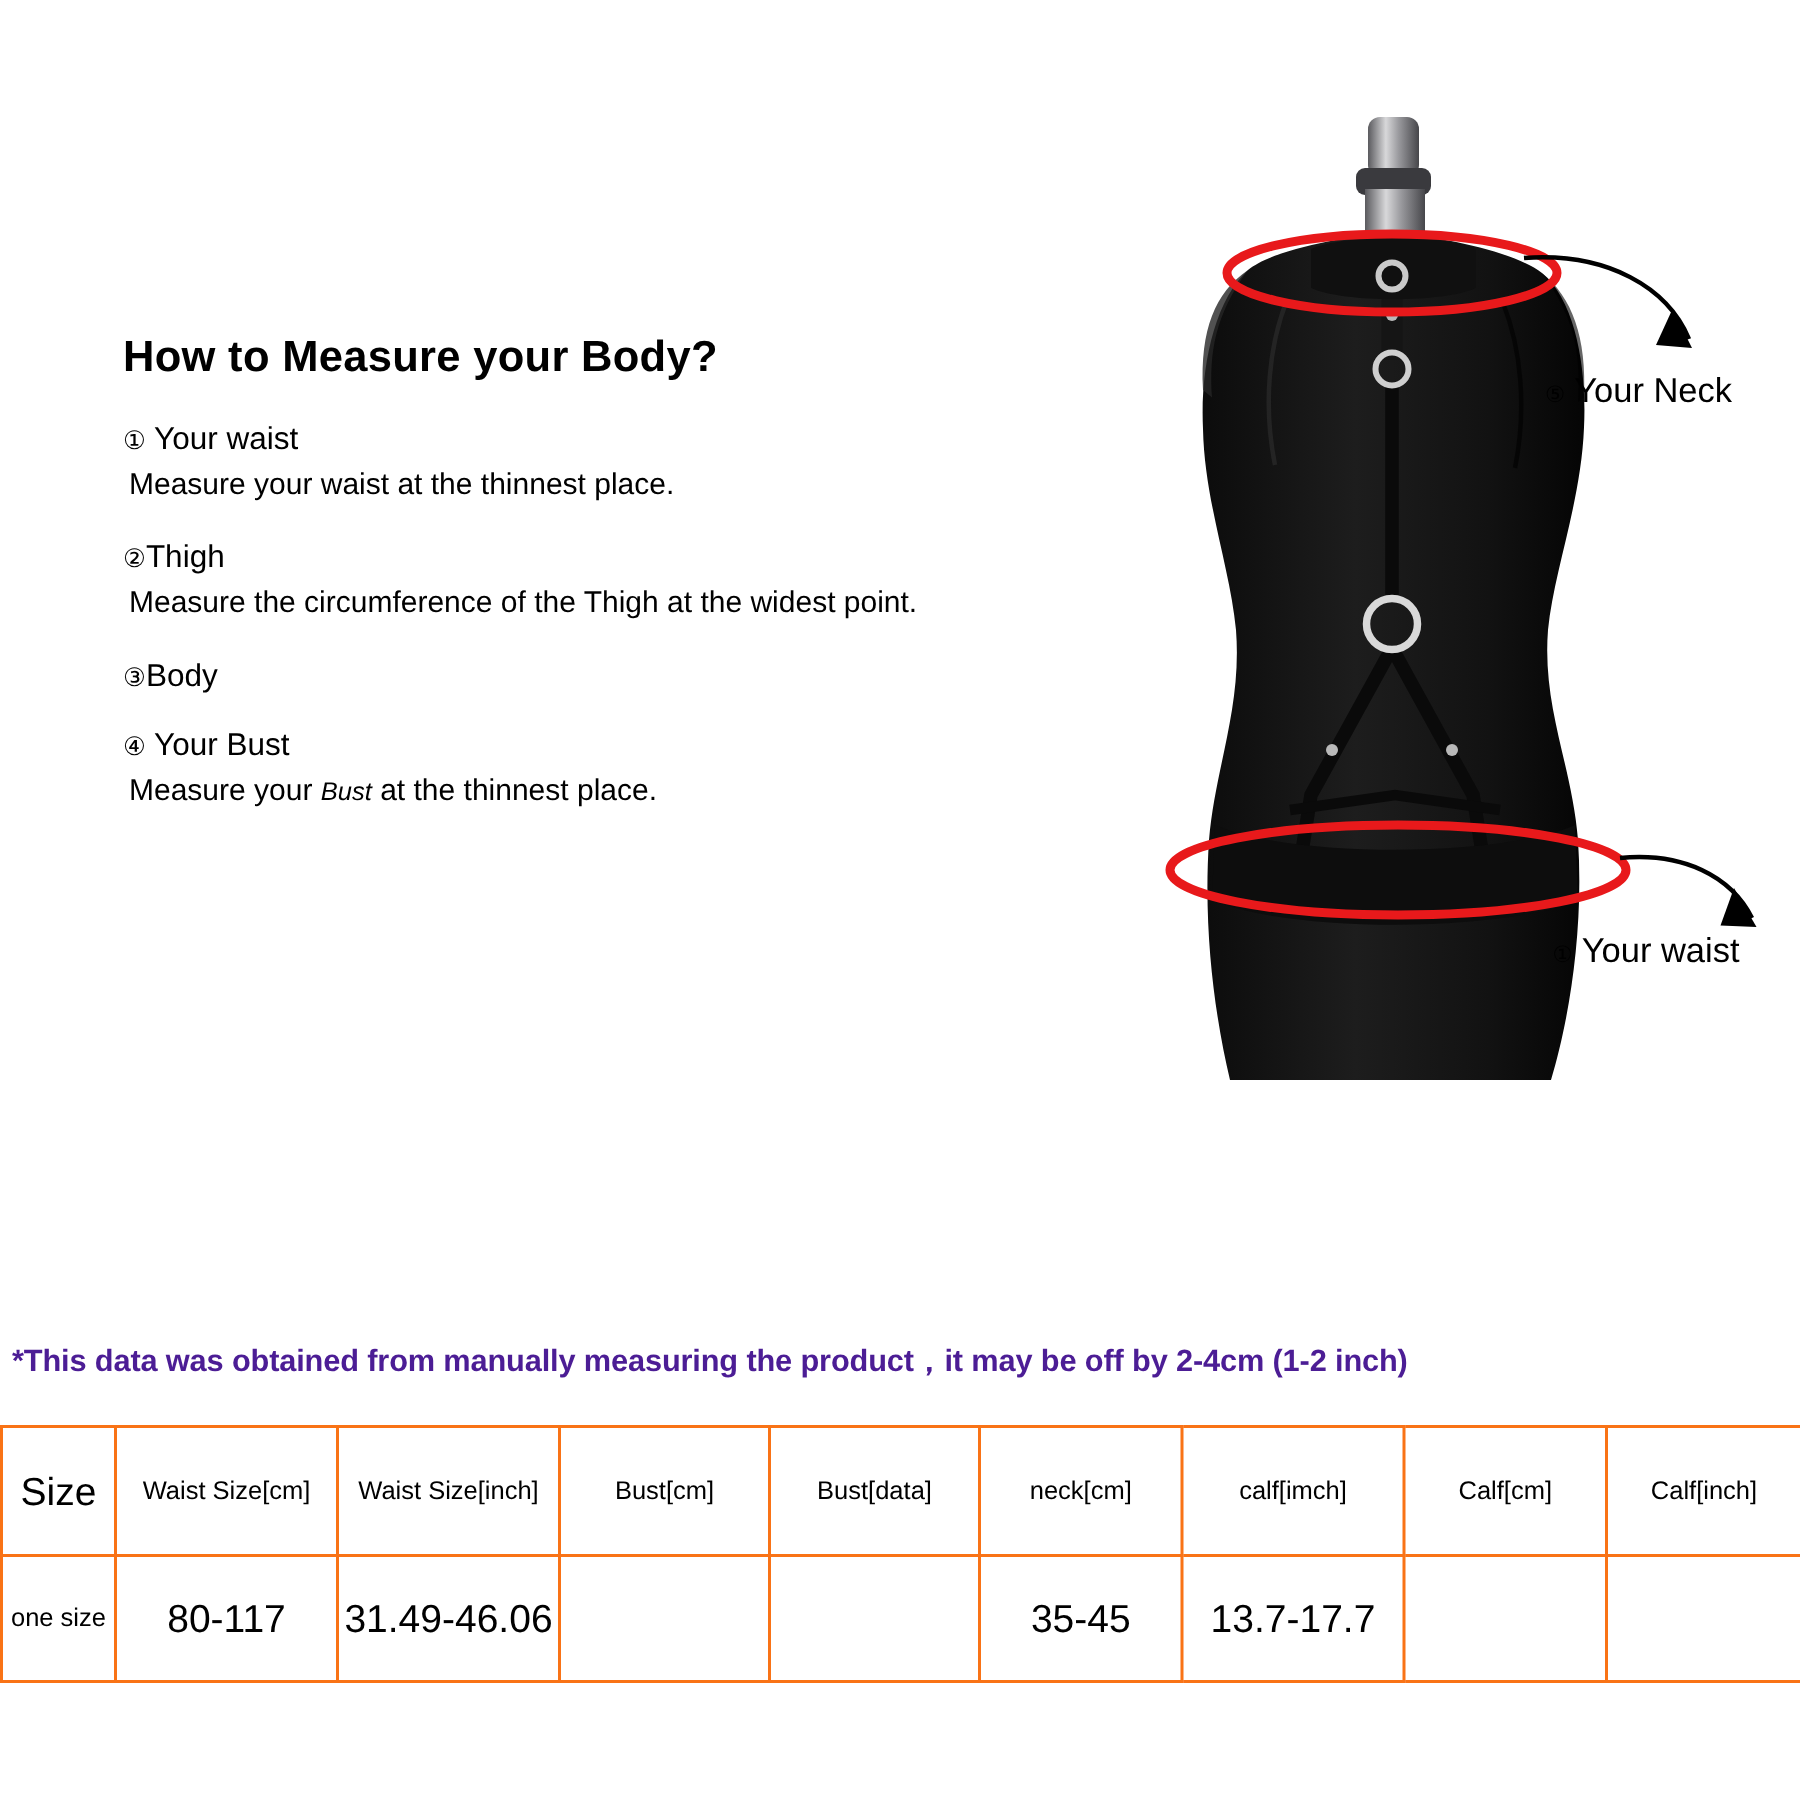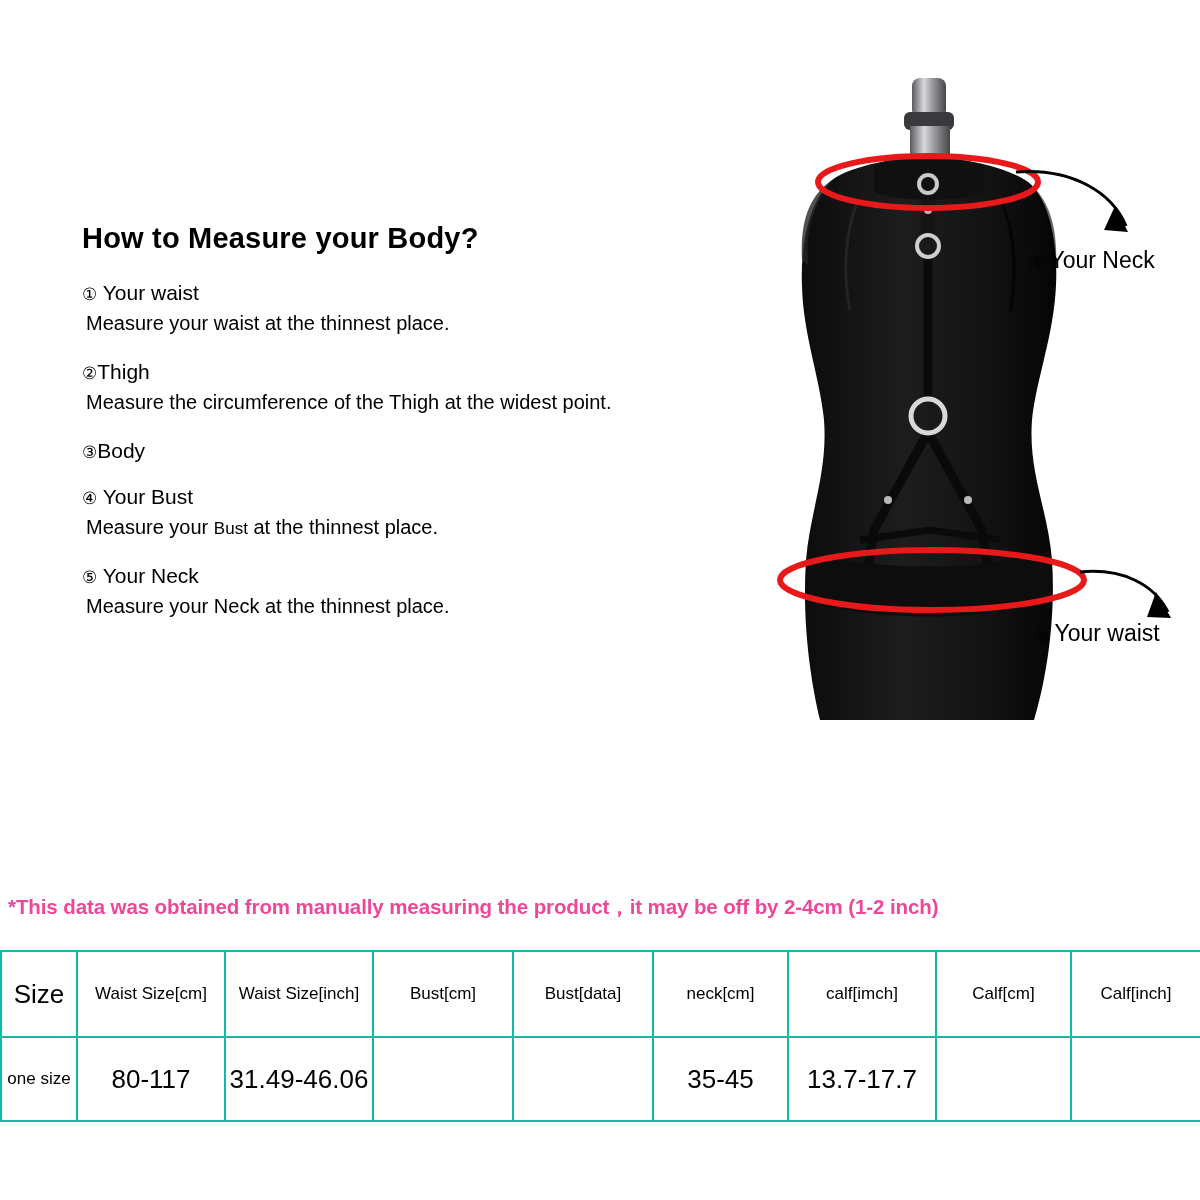--- a/index.html
+++ b/index.html
@@ -53,55 +53,56 @@
   }
 
   .item-body {
     font-size: 20px;
     line-height: 1.45;
     margin: 0;
     padding-left: 4px;
   }
   .item-body .small {
     font-size: 17px;
+    font-style: italic;
   }
 
   
   .photo {
     position: absolute;
     left: 660px;
     top: 60px;
     width: 540px;
     height: 720px;
   }
   .photo svg { display: block; }
 
   
   .disclaimer {
     position: absolute;
     left: 8px;
     top: 893px;
     font-size: 20.5px;
-    color: #ec4899;
+    color: #4c1d95;
     font-weight: bold;
     letter-spacing: -0.1px;
     white-space: nowrap;
   }
 
   
   .size-table {
     position: absolute;
     left: 0;
     top: 950px;
     width: 1200px;
     border-collapse: collapse;
     table-layout: fixed;
   }
   .size-table td, .size-table th {
-    border: 2px solid #14b8a6;
+    border: 2px solid #f97316;
     text-align: center;
     vertical-align: middle;
     padding: 0;
   }
   .size-table thead td {
     height: 84px;
     font-size: 17px;
     font-weight: normal;
   }
   .size-table tbody td {
@@ -146,27 +147,20 @@
     </div>
 
     <div class="item">
       <p class="item-title">
         <span class="num">④</span>
         <span>Your Bust</span>
       </p>
       <p class="item-body"><span>Measure your </span><span class="small">Bust</span><span> at the thinnest place.</span></p>
     </div>
 
-    <div class="item">
-      <p class="item-title">
-        <span class="num">⑤</span>
-        <span>Your Neck</span>
-      </p>
-      <p class="item-body">Measure your Neck at the thinnest place.</p>
-    </div>
   </div>
 
   <div class="photo">
     <svg width="540" height="720" viewBox="0 0 540 720" xmlns="http://www.w3.org/2000/svg">
       <defs>
         <linearGradient id="metal" x1="0" y1="0" x2="1" y2="0">
           <stop offset="0%" stop-color="#5a5a5e"></stop>
           <stop offset="35%" stop-color="#d8d8da"></stop>
           <stop offset="60%" stop-color="#9a9a9e"></stop>
           <stop offset="100%" stop-color="#46464a"></stop>

